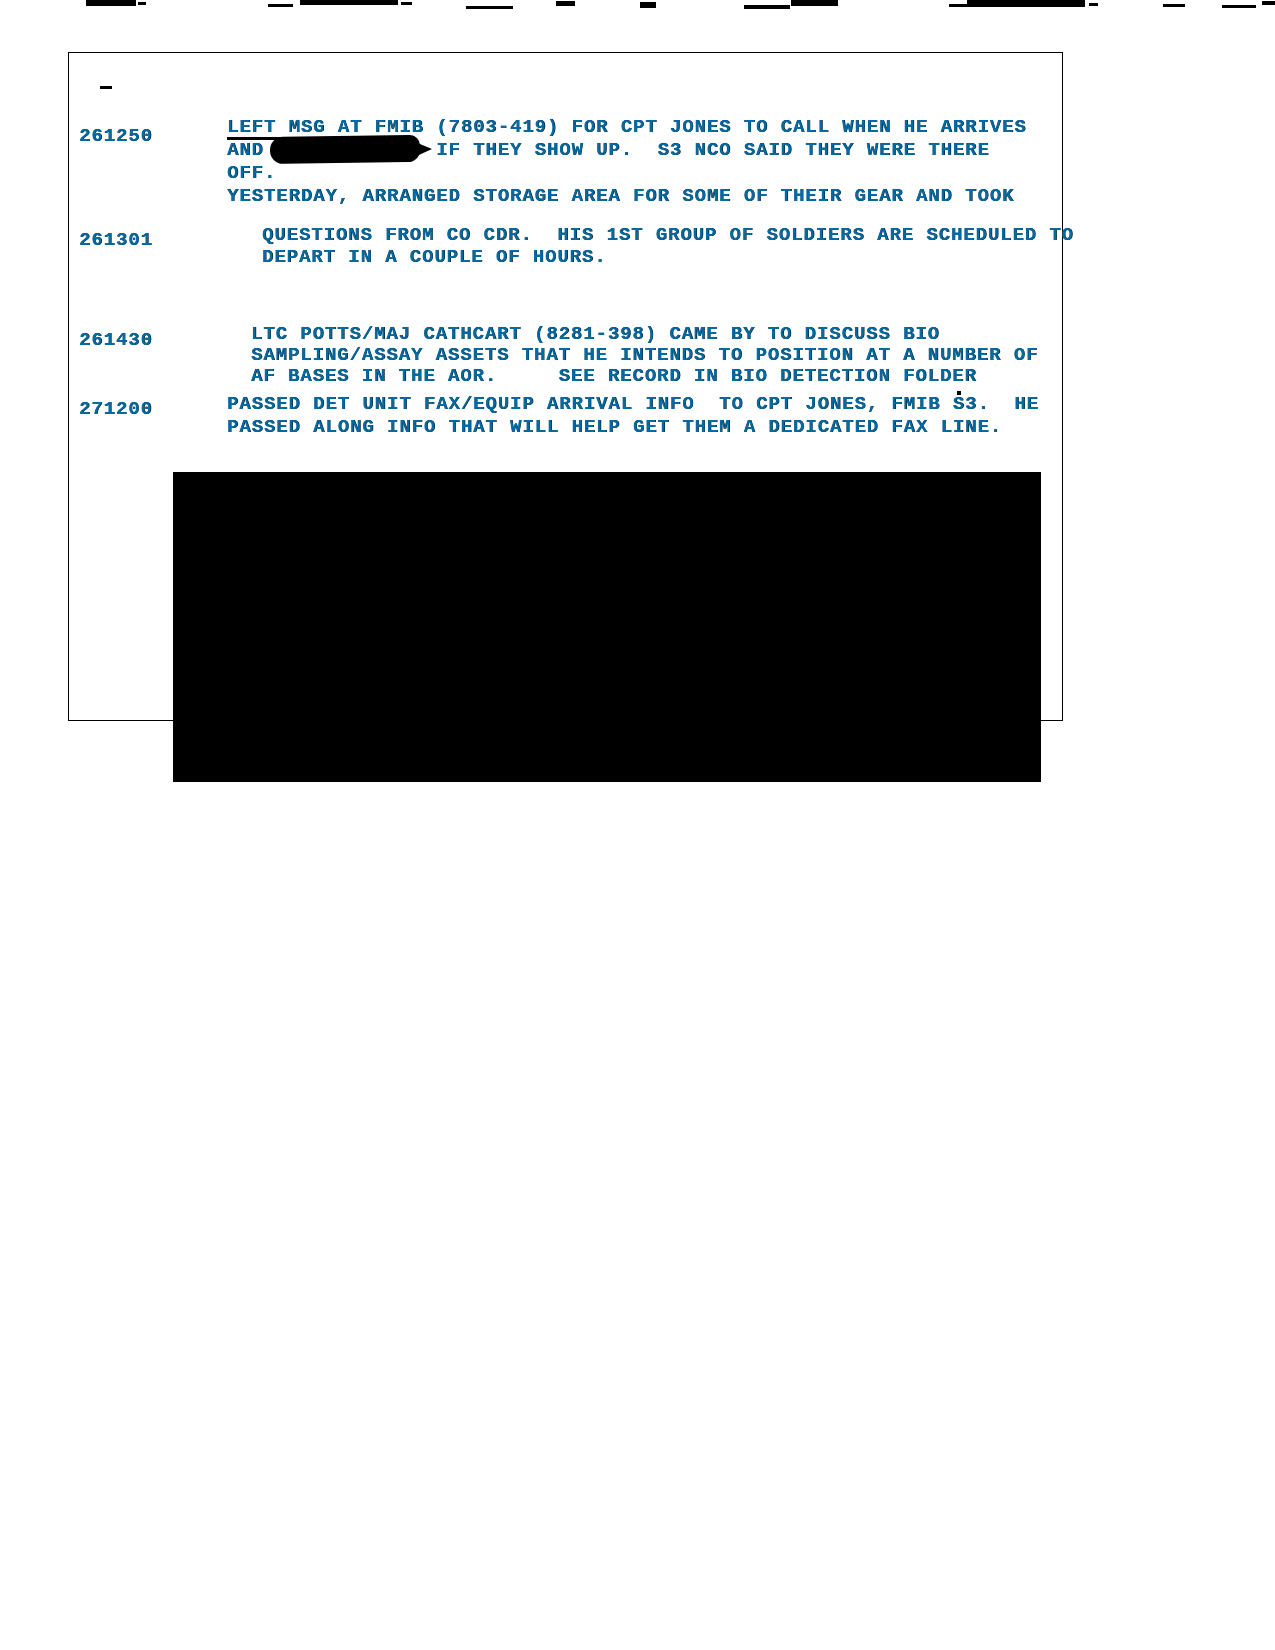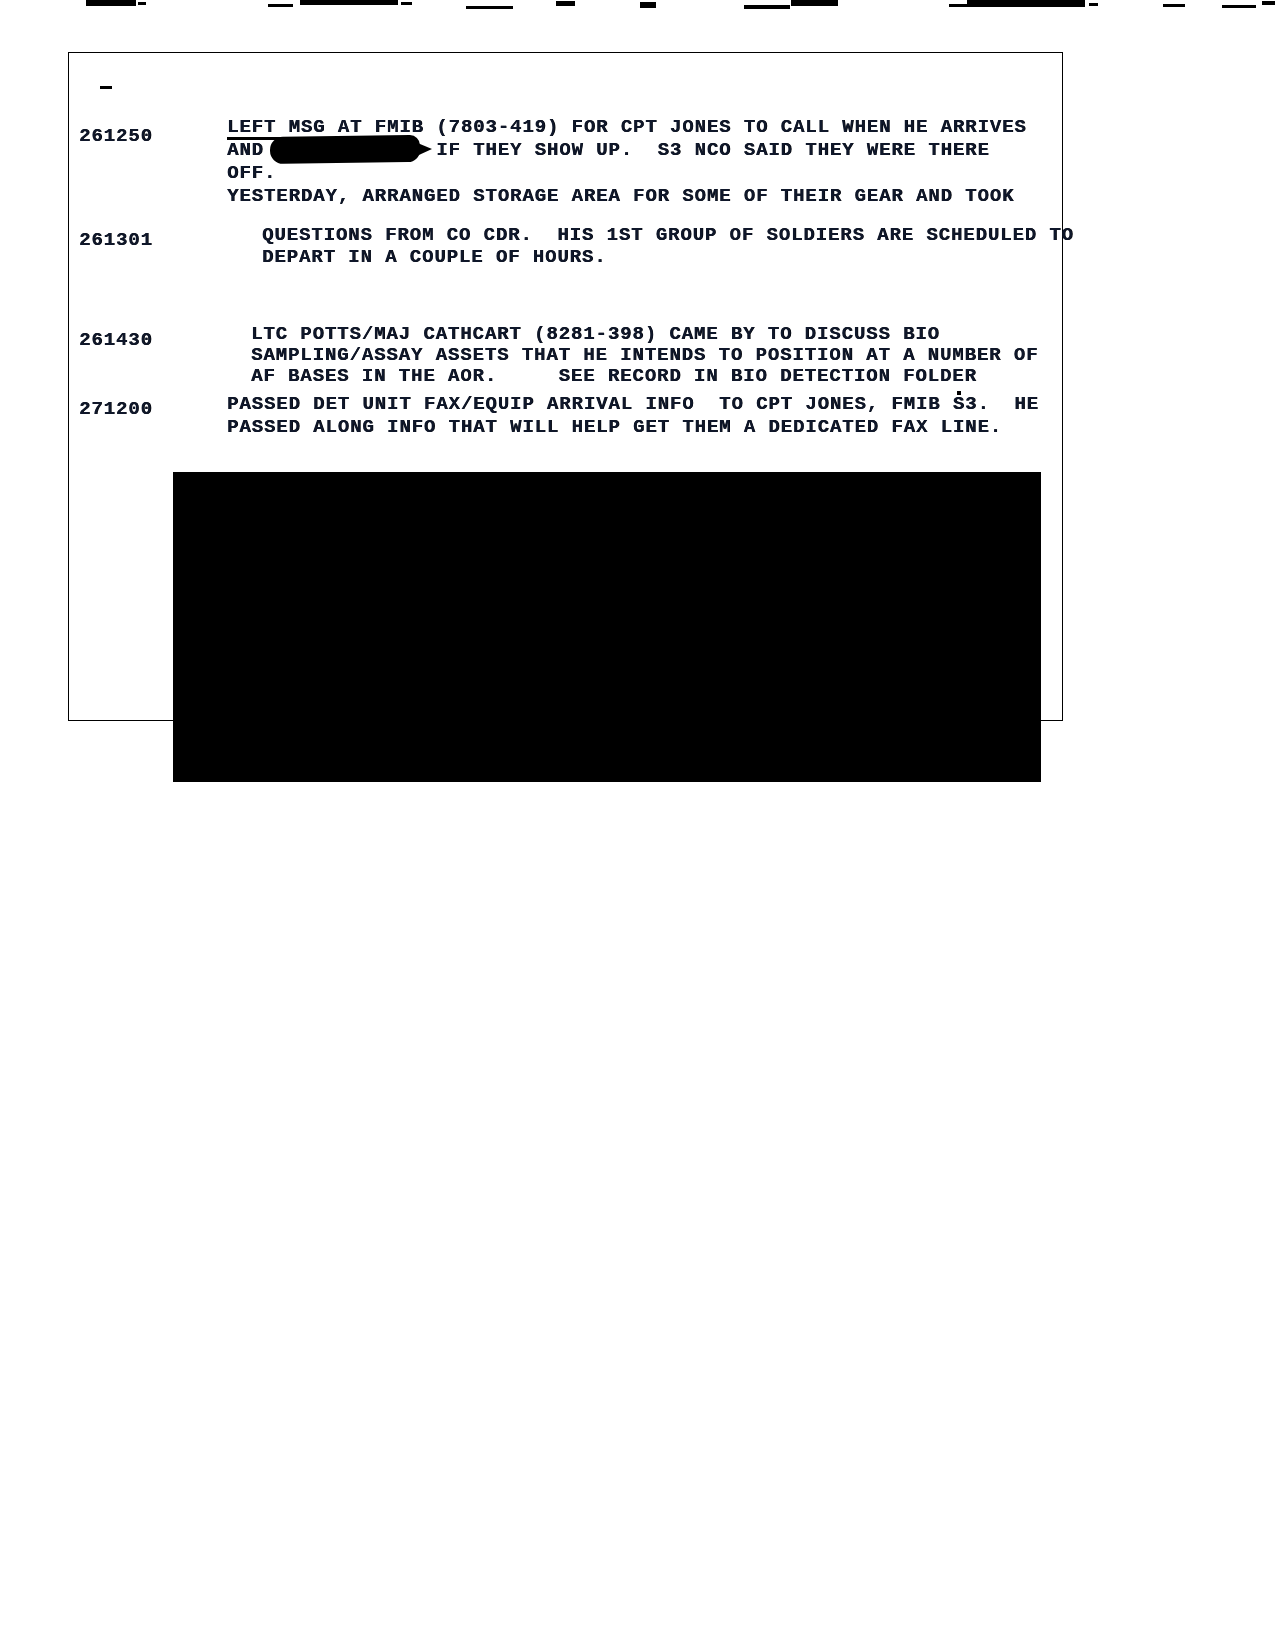--- a/index.html
+++ b/index.html
@@ -1,20 +1,20 @@
 <!DOCTYPE html>
 <html><head>
 <meta charset="utf-8">
 <style>
   html,body{margin:0;padding:0;background:#ffffff;}
   #screenshot{
     position:relative;width:1275px;height:1650px;background:#ffffff;
     overflow:hidden;
     font-family:"Liberation Mono","DejaVu Sans Mono",monospace;
-    color:#0f172a;
+    color:#0369a1;
   }
   
   .page-outline{
     position:absolute;left:68px;top:52px;width:995px;height:669px;
     border:1.5px solid #000;box-sizing:border-box;background:transparent;
   }
   
   #entries .entry{position:absolute;left:0;width:1275px;}
   #entries .entry:nth-child(1){top:116px;}
   #entries .entry:nth-child(2){top:224px;padding-left:35px;}

